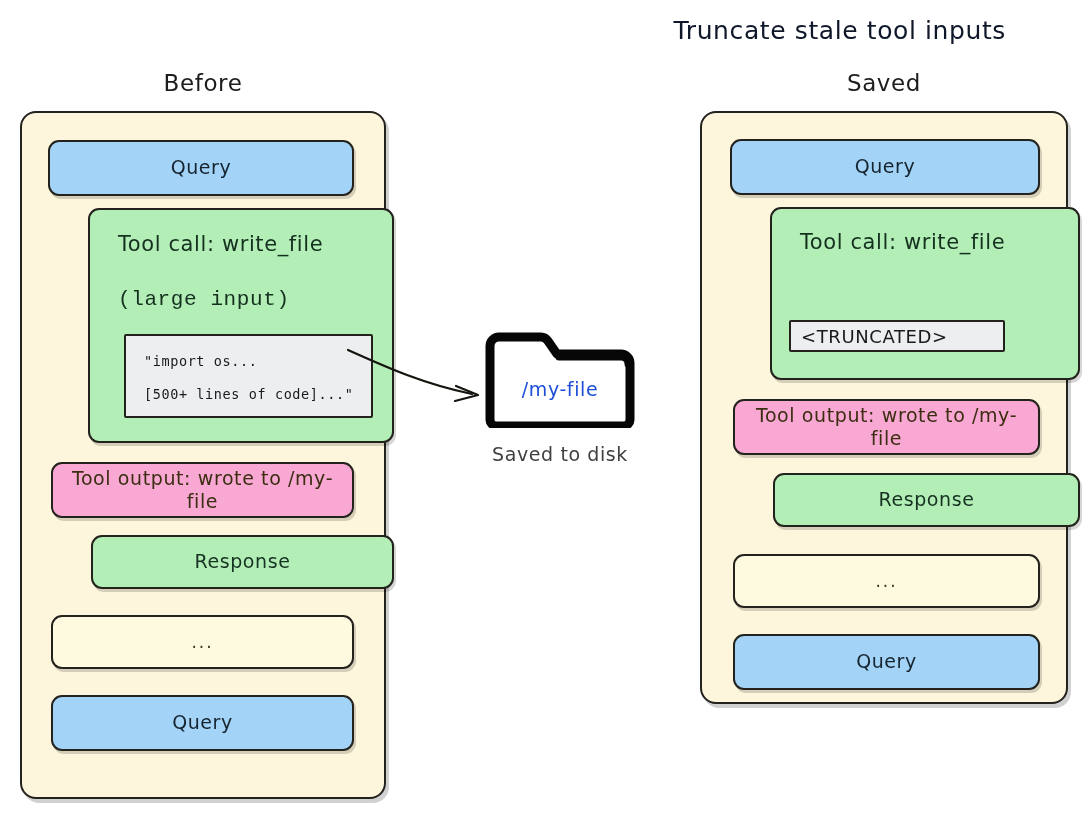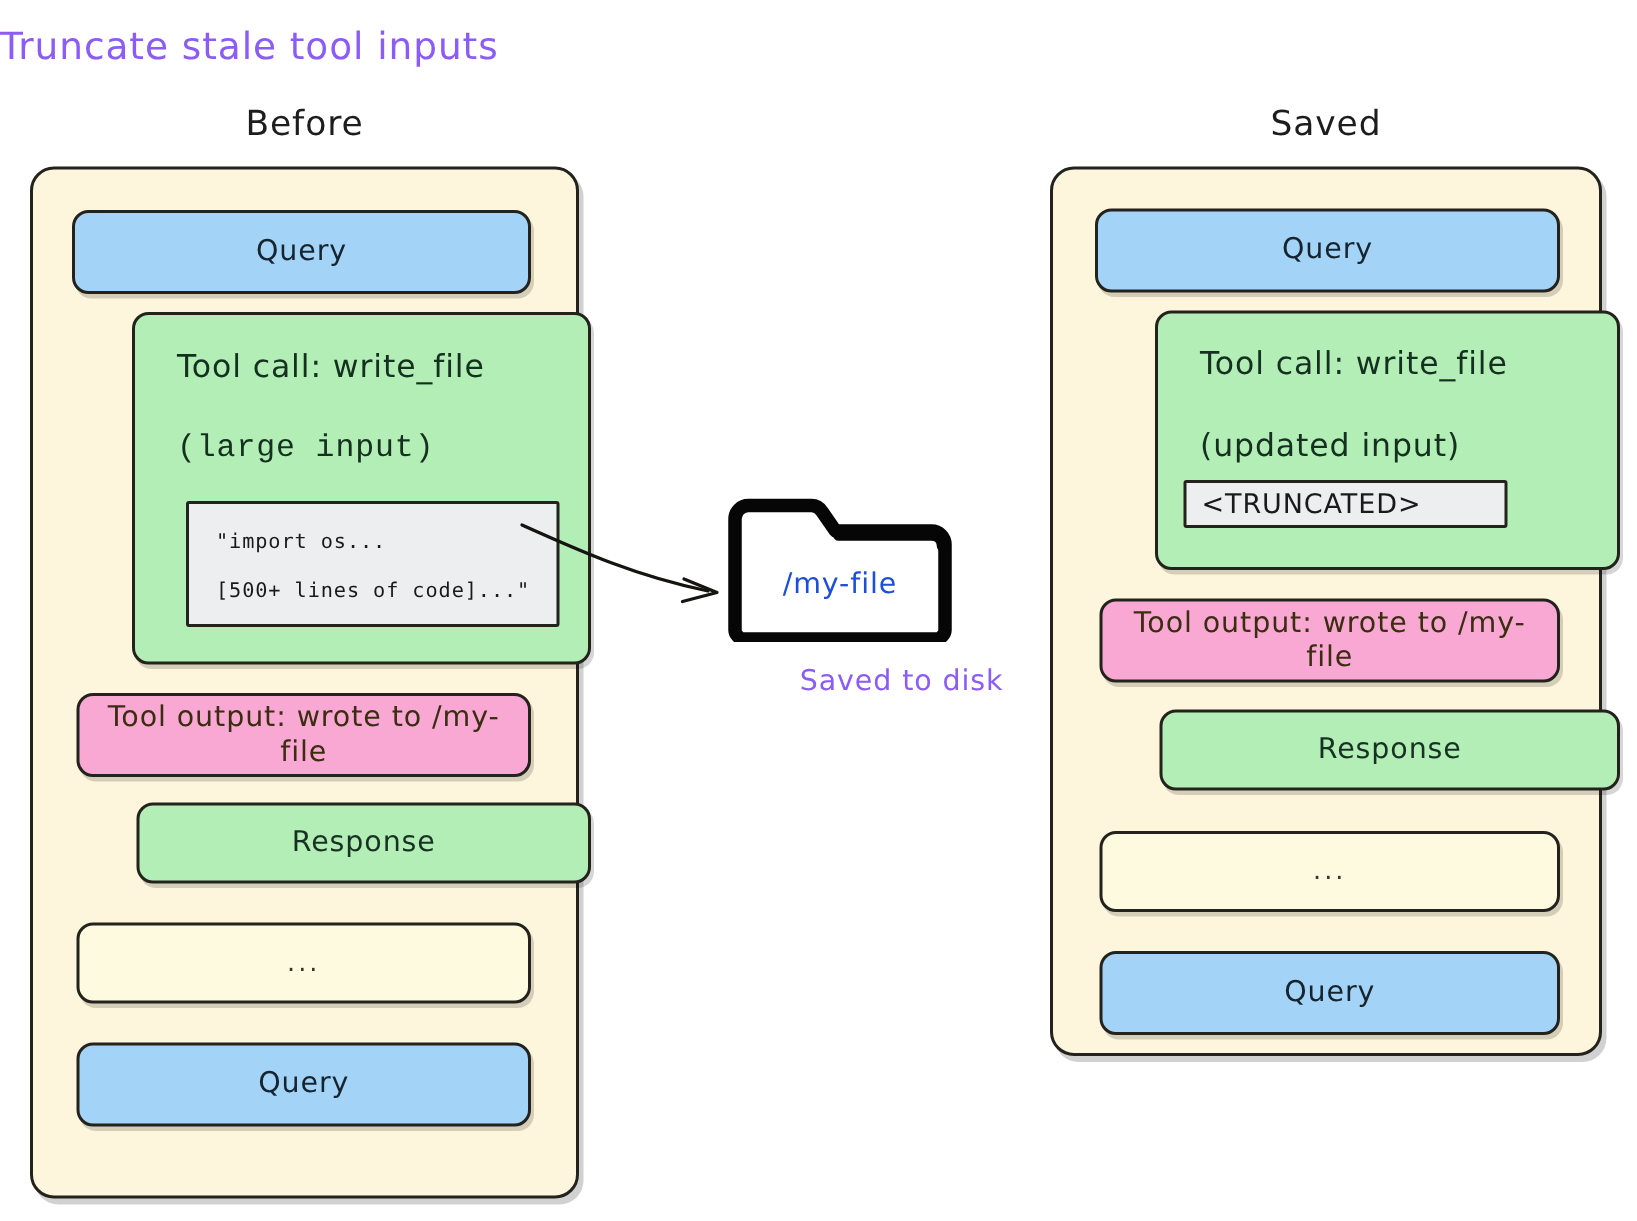--- a/index.html
+++ b/index.html
@@ -22,23 +22,23 @@
   .mono {
     font-family: "DejaVu Sans Mono", monospace;
   }
 
   
   #title {
     position: absolute;
     left: 0;
     top: 16px;
     width: 1006px;
-    text-align: left;
+    text-align: right;
     font-size: 25px;
-    color: #8b5cf6;
+    color: #0f172a;
   }
 
   
   .col-heading {
     position: absolute;
     font-size: 23px;
     text-align: center;
     color: #1d1d1d;
   }
   #heading-before { left: 20px; top: 70px; width: 366px; }
@@ -126,23 +126,23 @@
     width: 158px;
     text-align: center;
     font-size: 19px;
     color: #1d4ed8;
   }
   #saved-caption {
     position: absolute;
     left: 451px;
     top: 443px;
     width: 218px;
-    text-align: right;
+    text-align: center;
     font-size: 19px;
-    color: #8b5cf6;
+    color: #404040;
   }
 
   
   #arrow-svg {
     position: absolute;
     left: 338px;
     top: 338px;
     width: 154px;
     height: 72px;
   }
@@ -178,21 +178,20 @@
 </div>
 
 <div id="heading-after" class="col-heading hand">Saved</div>
 
 <div id="container-after" class="container">
 
   <div class="box blue hand" style="left:28px; top:26px; width:310px; height:56px;">Query</div>
 
   <div class="box green toolcall hand" style="left:28px; top:94px; width:310px; height:173px;">
     <div class="tc-line" style="position:absolute; left:28px; top:21px;">Tool call: write_file</div>
-    <div class="tc-line" style="position:absolute; left:28px; top:76px;">(updated input)</div>
 
     <div class="codepanel" style="left:17px; top:111px; width:216px; height:32px;">
       <div class="truncline hand" style="left:10px; top:4px;">&lt;TRUNCATED&gt;</div>
     </div>
   </div>
 
   <div class="box yellow hand" style="left:31px; top:286px; width:307px; height:56px;">Tool output: wrote to /my-file</div>
 
   <div class="box green hand" style="left:31px; top:360px; width:307px; height:54px;">Response</div>
 

